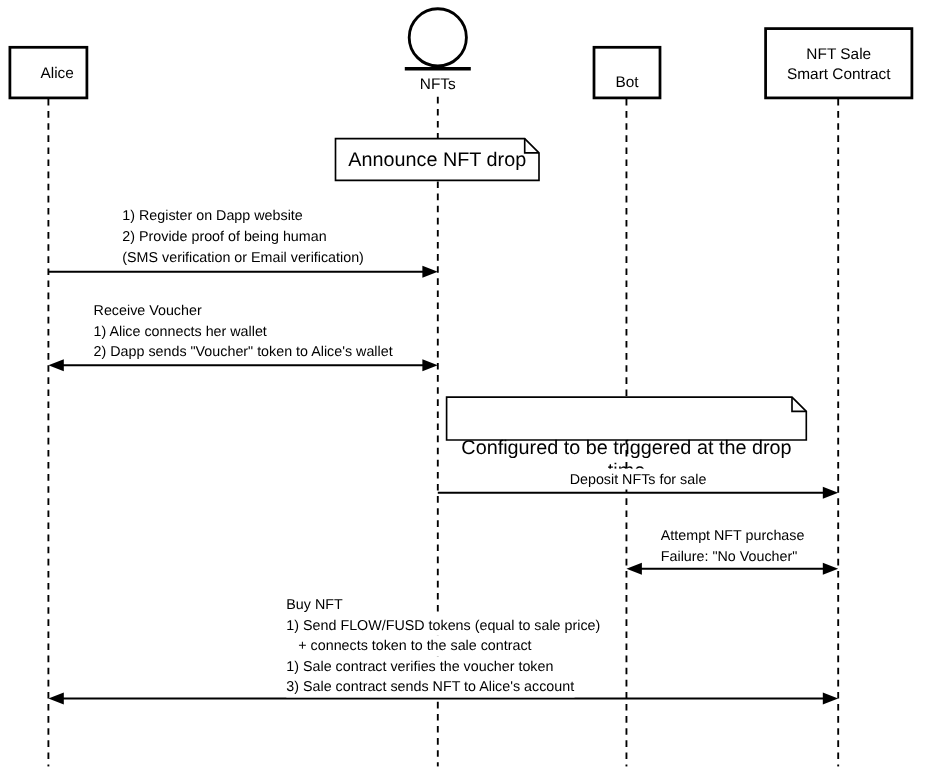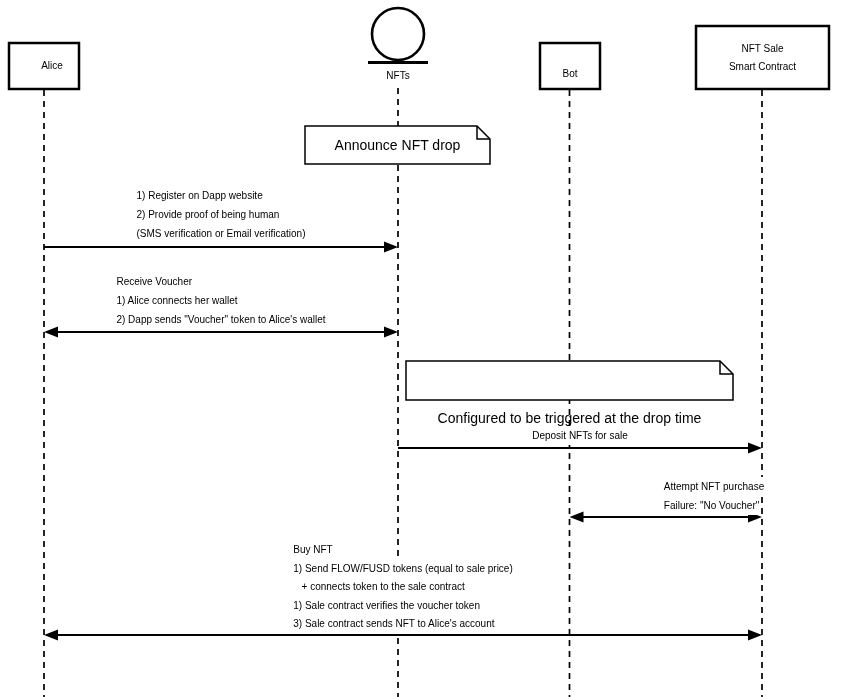--- a/index.html
+++ b/index.html
@@ -15,38 +15,38 @@
   }
   .diagram svg { position: absolute; left: 0; top: 0; }
   .overlay { position: absolute; left: 0; top: 0; width: 841px; height: 697px; }
 
   .actor-label {
     position: absolute;
     display: flex;
     flex-direction: column;
     align-items: center;
     justify-content: center;
-    font-size: 10px;
+    font-size: 14px;
     line-height: 18px;
     text-align: center;
   }
   .note-label {
     position: absolute;
     display: flex;
     align-items: center;
     justify-content: center;
-    font-size: 14px;
+    font-size: 18px;
     text-align: center;
   }
   .msg-label {
     position: absolute;
     width: max-content;
     transform: translateX(-50%);
     text-align: center;
-    font-size: 10px;
+    font-size: 13px;
     line-height: 19px;
   }
   .msg-label .line {
     width: max-content;
     background: #ffffff;
     white-space: pre;
   }
   .msg-label.tight { line-height: 18.5px; }
 </style>
 </head>
@@ -120,21 +120,21 @@
     <div class="msg-label" style="left:221px; top:272px;">
       <div class="line">Receive Voucher</div>
       <div class="line">1) Alice connects her wallet</div>
       <div class="line">2) Dapp sends "Voucher" token to Alice's wallet</div>
     </div>
 
     <div class="msg-label" style="left:580px; top:426px;">
       <div class="line">Deposit NFTs for sale</div>
     </div>
 
-    <div class="msg-label" style="left:666px; top:477px;margin-left:48px;">
+    <div class="msg-label" style="left:666px; top:477px;">
       <div class="line">Attempt NFT purchase</div>
       <div class="line">Failure: "No Voucher"</div>
     </div>
 
     <div class="msg-label tight" style="left:403px; top:541px;">
       <div class="line">Buy NFT</div>
       <div class="line">1) Send FLOW/FUSD tokens (equal to sale price)</div>
       <div class="line">   + connects token to the sale contract</div>
       <div class="line">1) Sale contract verifies the voucher token</div>
       <div class="line">3) Sale contract sends NFT to Alice's account</div>

